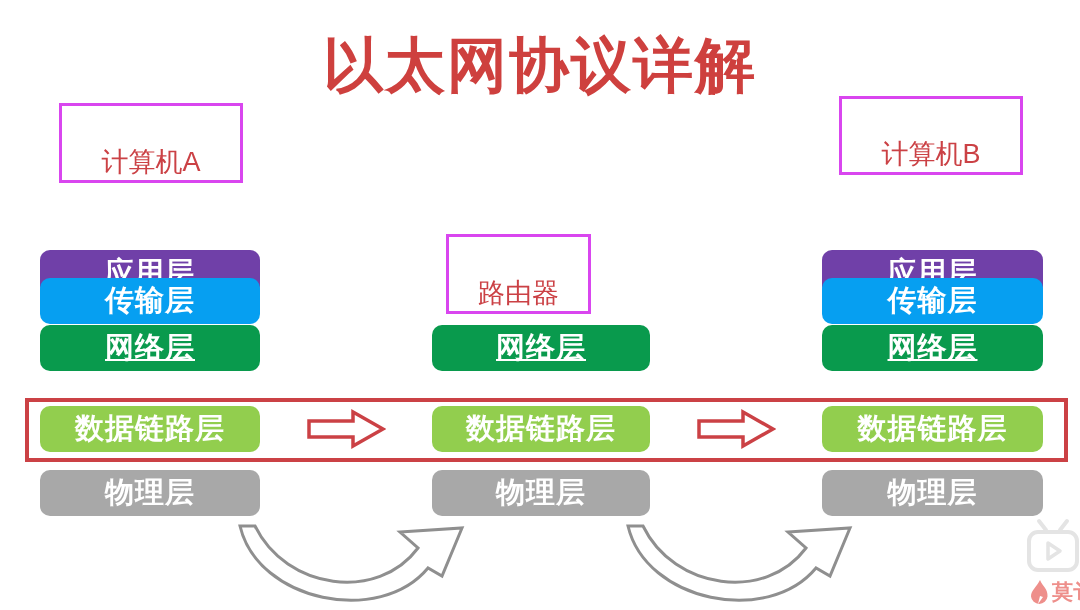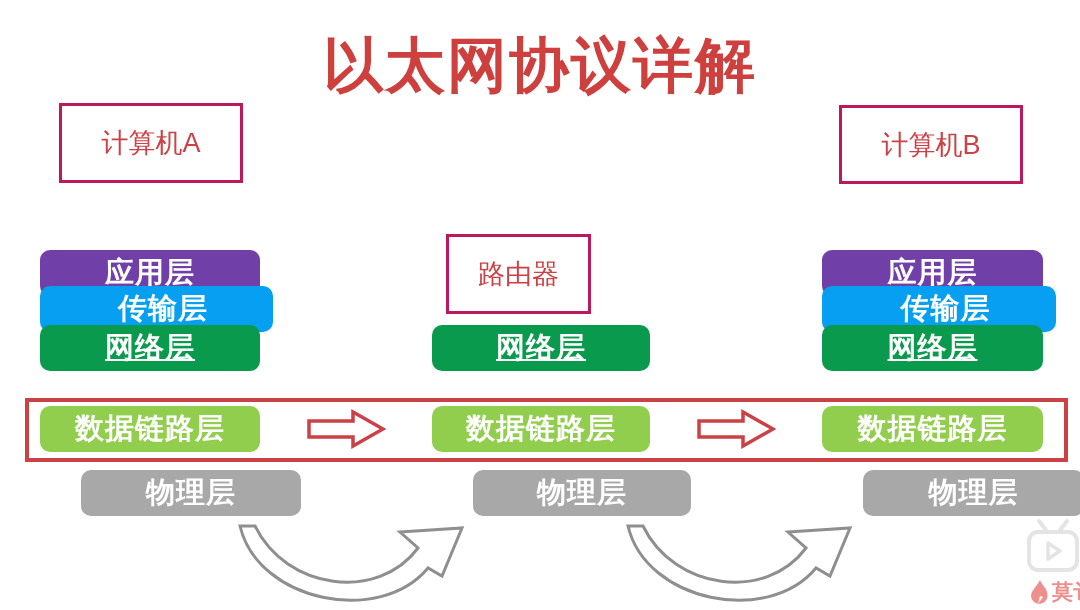--- a/index.html
+++ b/index.html
@@ -10,36 +10,36 @@
   .title{
     position:absolute;left:0;right:0;top:26px;margin:0;
     text-align:center;font-size:60px;font-weight:bold;color:#CE403E;
     letter-spacing:2px;
   }
   .hl-rect{
     position:absolute;left:25px;top:398px;width:1043px;height:64px;
     border:4px solid #CB4145;box-sizing:border-box;
   }
   .node-box{
-    position:absolute;border:3px solid #be185d;box-sizing:border-box;
-    display:flex;align-items:center;justify-content:center;
+    position:absolute;border:3px solid #d946ef;box-sizing:border-box;
+    display:flex;align-items:flex-end;justify-content:center;
     color:#CB4145;font-size:27px;background:#fff;
   }
   .box-a{left:59px;top:103px;width:184px;height:80px;}
   .box-router{left:446px;top:234px;width:145px;height:80px;}
-  .box-b{left:839px;top:105px;width:184px;height:79px;}
+  .box-b{left:839px;top:96px;width:184px;height:79px;}
   .layer{
     position:absolute;height:46px;border-radius:10px;
     display:flex;align-items:center;justify-content:center;
     color:#ffffff;font-weight:bold;font-size:29px;letter-spacing:1px;
   }
   .st-left{left:40px;width:220px;}
   .st-mid{left:432px;width:218px;}
   .st-right{left:822px;width:221px;}
-  .r1{top:214px;margin-top:36px;} .r2{top:286px;padding-left:13px;} .r3{top:325px;text-decoration:underline;} .r4{top:406px;} .r5{top:470px;margin-left:41px;}
+  .r1{top:214px;margin-top:36px;} .r2{top:278px;} .r3{top:325px;text-decoration:underline;} .r4{top:406px;} .r5{top:470px;}
   .arrow-svg{position:absolute;width:80px;height:42px;}
   .arrow-1{left:306px;top:408px;}
   .arrow-2{left:696px;top:408px;}
   .curve-svg{position:absolute;width:245px;height:94px;}
   .curve-1{left:230px;top:518px;}
   .curve-2{left:618px;top:518px;}
   .tv-svg{position:absolute;left:1026px;top:516px;width:54px;height:58px;}
   .wm{
     position:absolute;left:1030px;top:578px;display:flex;align-items:center;
     gap:3px;white-space:nowrap;

